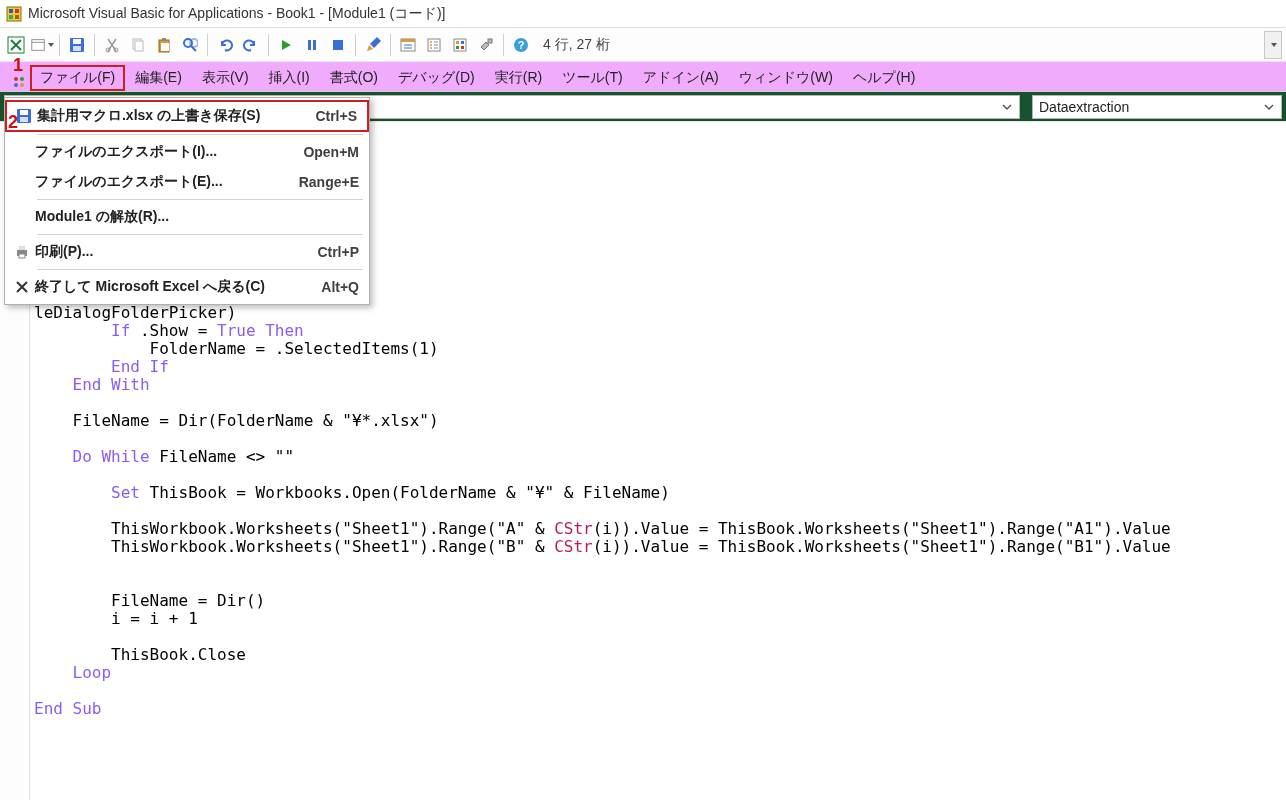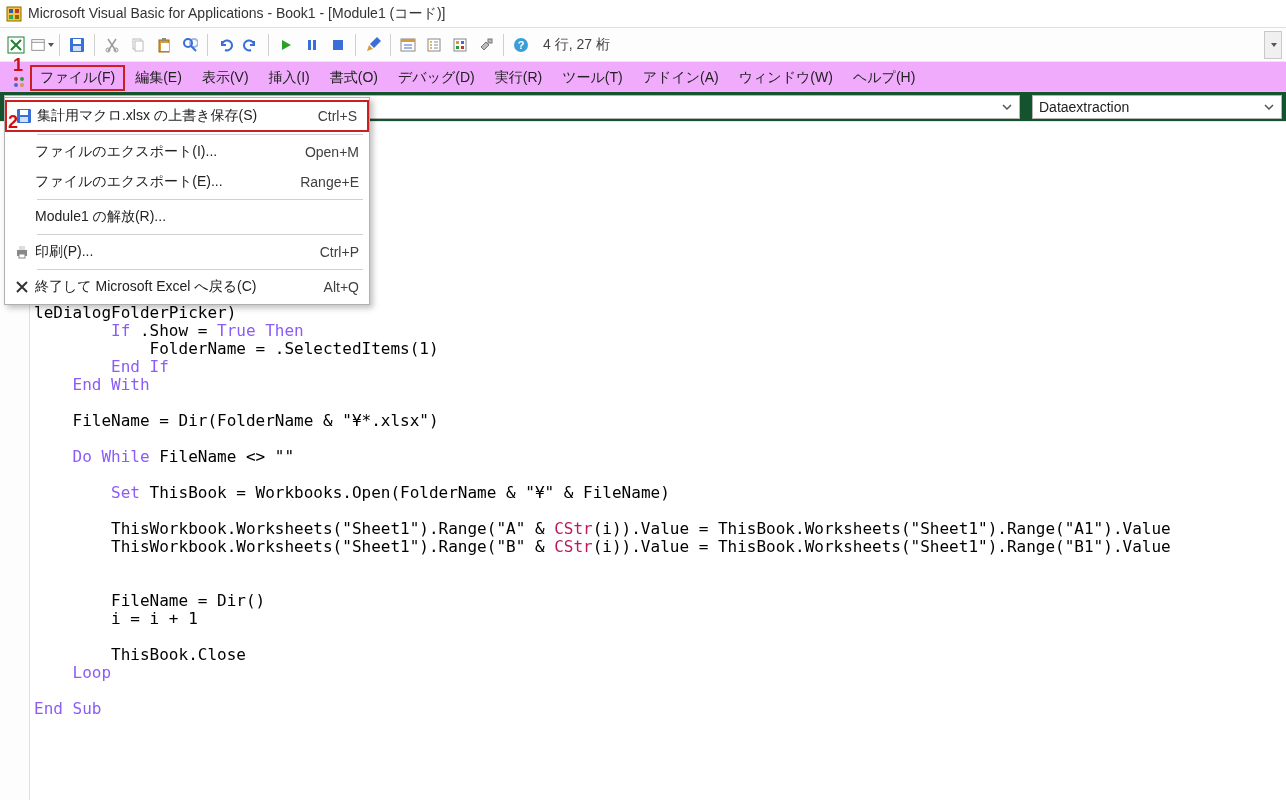--- a/index.html
+++ b/index.html
@@ -89,20 +89,21 @@
   }
   .popup-menu {
     position:absolute;
     left:4px; top:97px;
     width:366px;
     background:#fff;
     border:1px solid #b0b0b0;
     box-shadow: 3px 3px 6px rgba(0,0,0,0.25);
     z-index:15;
     padding:2px 0;
+    font-weight:bold;
   }
   .pm-item {
     display:flex;align-items:center;height:30px;padding:0 10px 0 4px;
     font-size:14px;
   }
   .pm-item.highlighted{border:2px solid #cc2020;height:32px;}
   .pm-icon{width:26px;display:flex;align-items:center;justify-content:center;}
   .pm-label{flex:1;color:#222;}
   .pm-short{color:#404040;min-width:54px;text-align:right;}
   .pm-sep{height:1px;background:#d0d0d0;margin:2px 6px 2px 32px;}

